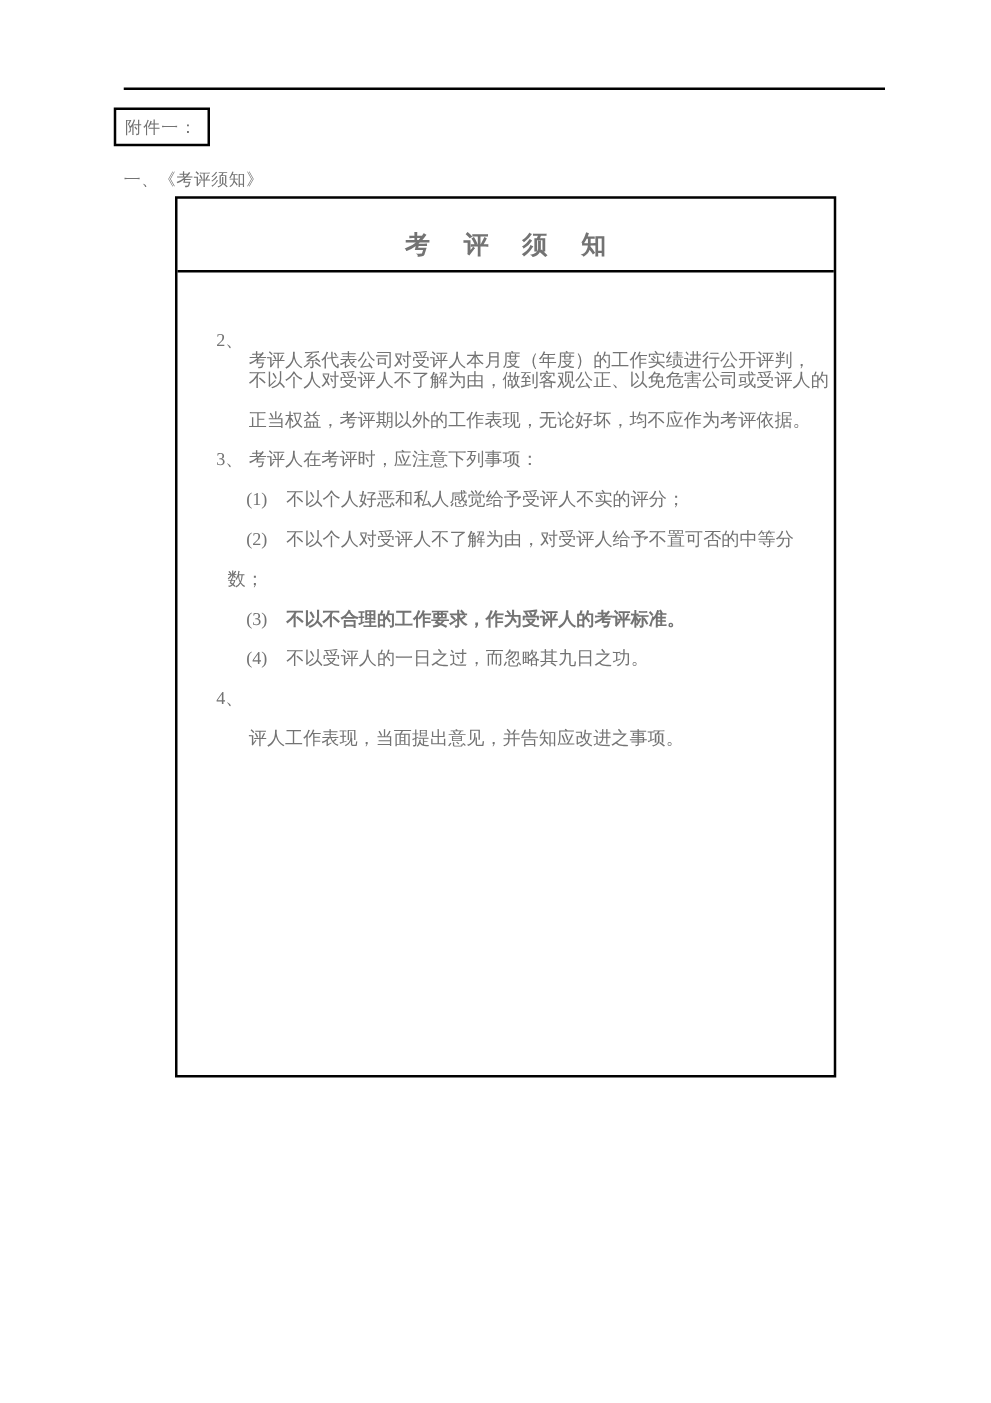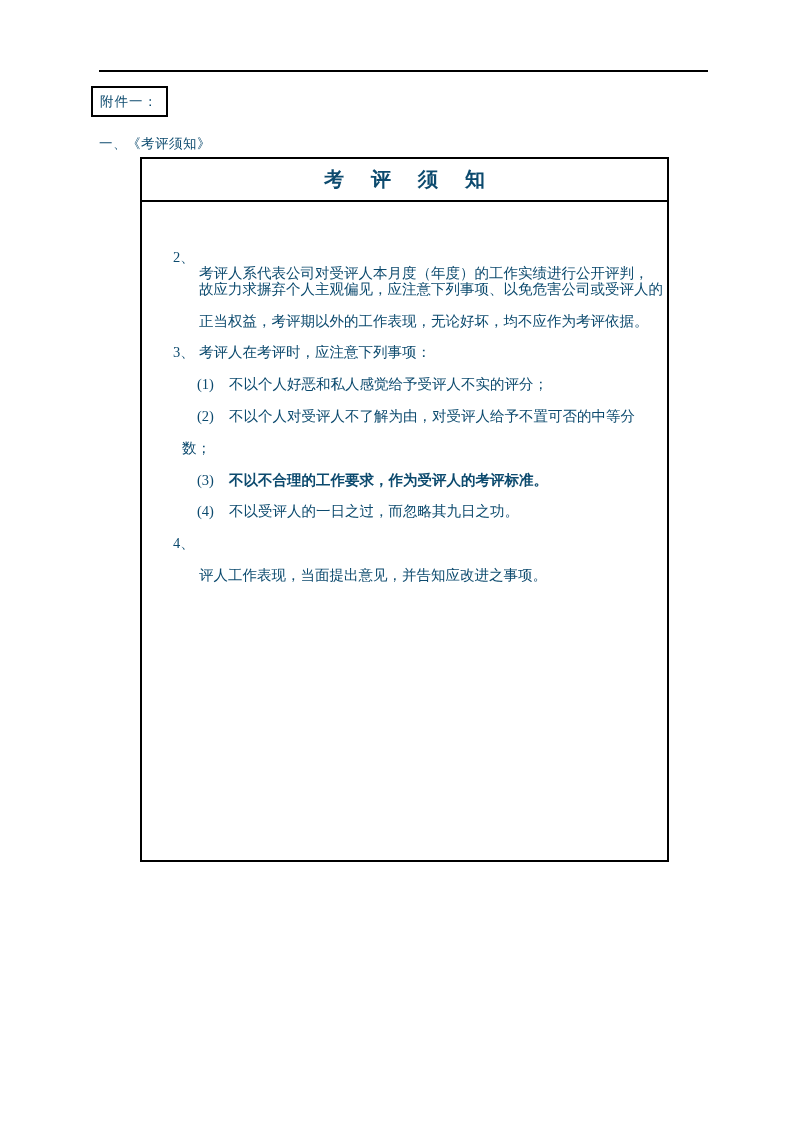--- a/index.html
+++ b/index.html
@@ -1,20 +1,20 @@
 <!DOCTYPE html>
 <html><head>
 <meta charset="utf-8">
 <style>
   html,body{margin:0;padding:0;background:#ffffff;}
   .page{
     position:relative;
     width:793px;height:1018px;
     background:#ffffff;
-    color:#0c4a6e;
+    color:#737373;
     font-family:"Liberation Serif","DejaVu Serif",serif;
     overflow:hidden;
   }
   .hr-top{
     position:absolute;left:99px;top:70px;width:609px;height:0;
     border-top:2px solid #000;
   }
   .att-box{
     position:absolute;left:91px;top:86px;width:66px;height:27px;
     border:2px solid #000;
@@ -35,20 +35,21 @@
     background:#fff;
   }
   .title-row{
     height:41px;
     border-bottom:2px solid #000;
     display:flex;align-items:center;justify-content:center;
     font-size:20px;
     font-weight:bold;
     letter-spacing:27px;
     padding-left:27px;
+    margin-top:16px;
   }
   .content{
     position:relative;
     padding-top:40px;
   }
   .nline{
     position:relative;
     height:31.8px;
     font-size:14.5px;
   }
@@ -79,21 +80,21 @@
   <div class="notice-box">
     <div class="title-row">
       <span>考评须知</span>
     </div>
     <div class="content" id="notice-content">
         <div class="nline">
           <span class="lm" style="left: 31px;">2、</span>
           <span class="lt" style="left: 57px; margin-top: 16px;">考评人系代表公司对受评人本月度（年度）的工作实绩进行公开评判，</span>
         </div>
         <div class="nline">
-          <span class="lt" style="left: 57px;">故应力求摒弃个人主观偏见，应注意下列事项、以免危害公司或受评人的</span>
+          <span class="lt" style="left: 57px;">不以个人对受评人不了解为由，做到客观公正、以免危害公司或受评人的</span>
         </div>
         <div class="nline">
           <span class="lt" style="left: 57px;">正当权益，考评期以外的工作表现，无论好坏，均不应作为考评依据。</span>
         </div>
         <div class="nline">
           <span class="lm" style="left: 31px;">3、</span>
           <span class="lt" style="left: 57px;">考评人在考评时，应注意下列事项：</span>
         </div>
         <div class="nline">
           <span class="lm" style="left: 55px;">(1)</span>

